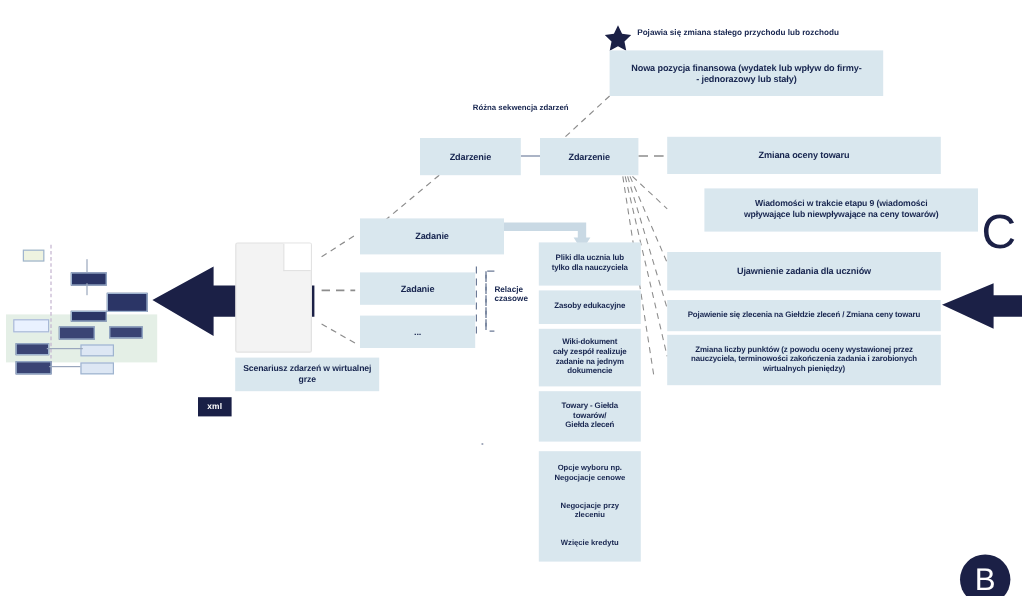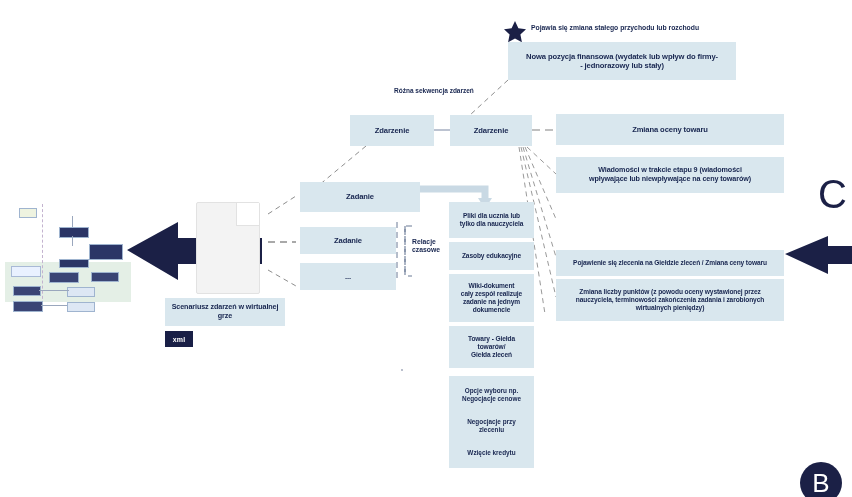--- a/index.html
+++ b/index.html
@@ -19,21 +19,21 @@
     background:#d9e7ee;
     color:#17254f;
     font-weight:bold;
     display:flex;align-items:center;justify-content:center;
     text-align:center;
     line-height:1.22;
     padding:2px 5px;
     letter-spacing:-0.1px;
   }
   .box.fs65{font-size:6.6px;}
-  .box.fs7{font-size:7.2px;}
+  .box.fs7{font-size:7.2px;margin-left:31px;}
   .box.fs75{font-size:7.6px;}
 
   
   .stack{
     background:#d9e7ee;
     display:flex;flex-direction:column;align-items:center;justify-content:space-around;
     text-align:center;color:#17254f;font-weight:bold;font-size:6.4px;line-height:1.3;
     padding:4px 4px;
   }
 
@@ -186,20 +186,21 @@
     <div style="white-space:pre-line;">Opcje wyboru np.
 Negocjacje cenowe</div>
     <div style="white-space:pre-line;">Negocjacje przy
 zleceniu</div>
     <div style="white-space:pre-line;">Wzięcie kredytu</div>
   </div>
 
   <div class="abs box fs75" style="left:556px;top:100px;width:228px;height:31px;">Zmiana oceny towaru</div>
   <div class="abs box fs7" style="left:556px;top:143px;width:228px;height:36px;white-space:pre-line;">Wiadomości w trakcie etapu 9 (wiadomości
 wpływające lub niewpływające na ceny towarów)</div>
+  <div class="abs box fs75" style="left:556px;top:196px;width:228px;height:32px;">Ujawnienie zadania dla uczniów</div>
   <div class="abs box fs65" style="left:556px;top:236px;width:228px;height:26px;">Pojawienie się zlecenia na Giełdzie zleceń / Zmiana ceny towaru</div>
   <div class="abs box fs65" style="left:556px;top:265px;width:228px;height:42px;white-space:pre-line;">Zmiana liczby punktów (z powodu oceny wystawionej przez
 nauczyciela, terminowości zakończenia zadania i zarobionych
 wirtualnych pieniędzy)</div>
 
   <div class="abs doc" style="left:196px;top:188px;width:64px;height:92px;">
     <div class="fold"></div>
   </div>
   <div class="abs box fs7" style="left:165px;top:284px;width:120px;height:28px;white-space:pre-line;">Scenariusz zdarzeń w wirtualnej
 grze</div>

